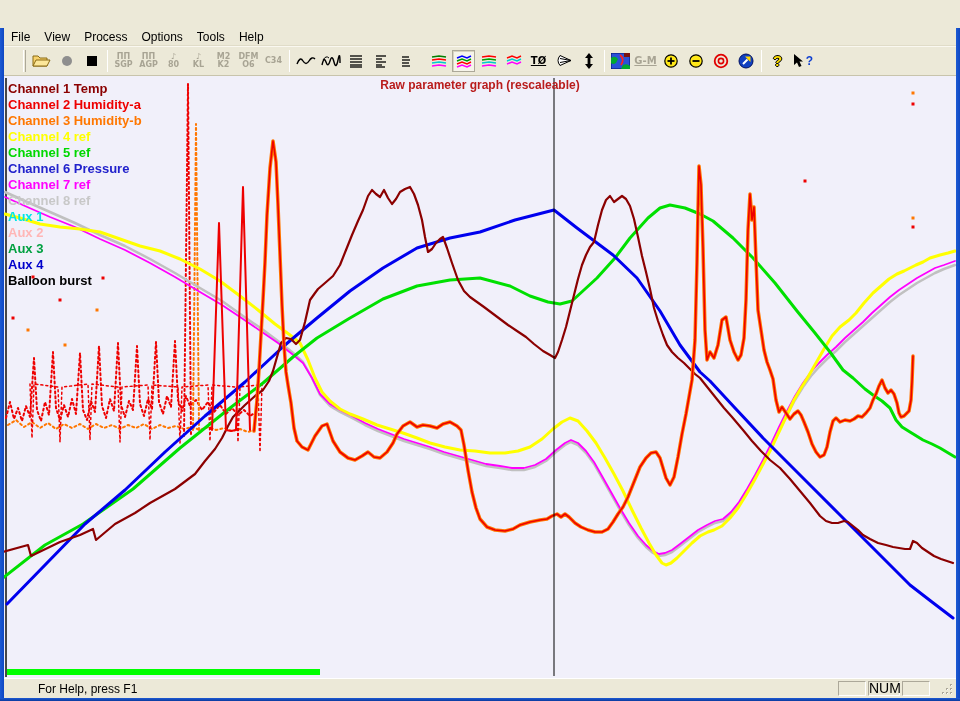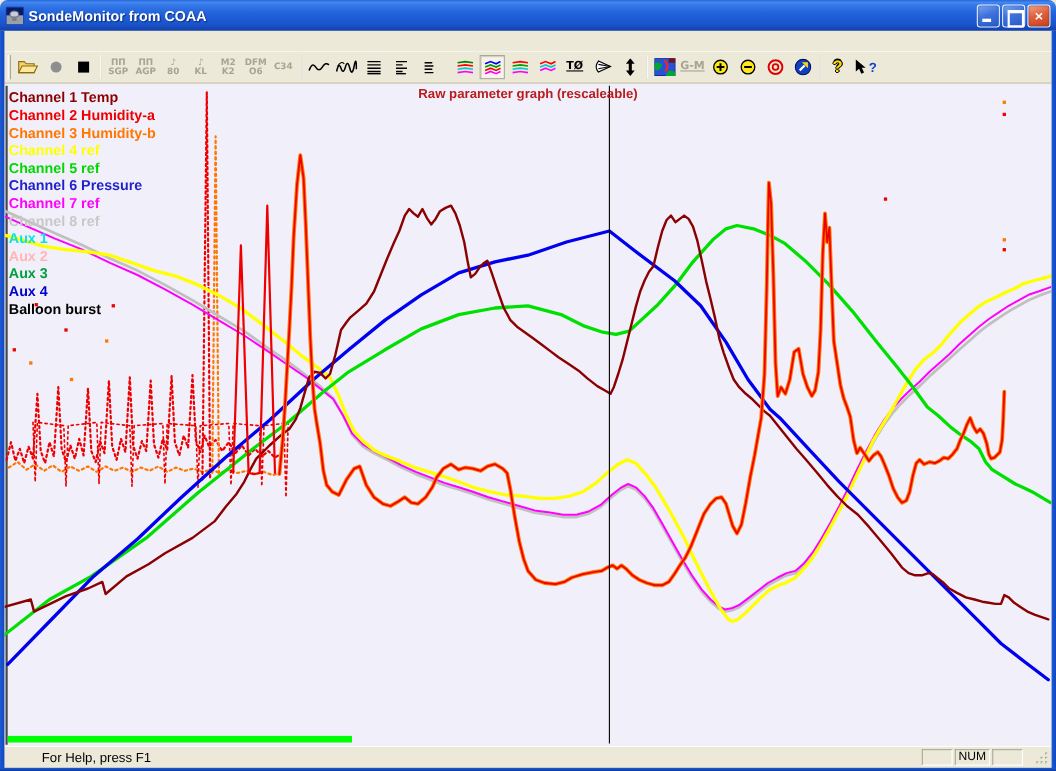--- a/index.html
+++ b/index.html
@@ -22,21 +22,21 @@
   .win-btn.close{background:linear-gradient(160deg,#F0A890 0%,#E0613E 45%,#C6401E 100%);box-shadow:inset 0 0 2px #802000;
     color:#fff;font-weight:bold;font-size:13px;text-align:center;line-height:19px;}
   .win-btn.min::after{content:"";position:absolute;left:4px;bottom:4px;width:8px;height:3px;background:#fff;}
   .win-btn.max::after{content:"";position:absolute;left:4px;top:4px;width:11px;height:11px;border:2px solid #fff;border-top-width:3px;}
   
   .menubar{position:absolute;left:4px;top:28px;width:952px;height:18px;background:#ECE9D8;display:flex;align-items:center;
     font-size:12px;z-index:20;border-bottom:1px solid #E0DCC8;}
   .menu-item{padding:1px 7px;color:#000;}
   
   .toolbar{position:absolute;left:4px;top:46px;width:952px;height:30px;background:#ECE9D8;display:flex;align-items:center;
-    z-index:20;border-bottom:1px solid #C8C4AC;box-shadow:inset 0 1px 0 #FAF8F0;padding-left:2px;}
+    z-index:20;border-bottom:1px solid #C8C4AC;box-shadow:inset 0 1px 0 #FAF8F0;padding-left:18px;}
   .tb-grip{width:3px;height:22px;margin:0 3px 0 1px;border-left:1px solid #fff;border-right:1px solid #ACA899;}
   .tb-btn{width:23px;height:22px;display:flex;align-items:center;justify-content:center;flex:0 0 auto;
     margin:0 1px;position:relative;color:#000;}
   .tb-btn.pressed{background:#F6F4EA;border:1px solid #ACA899;box-shadow:inset 1px 1px 0 #D8D4C0;}
   .tb-btn.disabled{color:#A8A494;}
   .tb-sep{width:1px;height:22px;background:#ACA899;border-right:1px solid #fff;margin:0 3px;flex:0 0 auto;}
   .tb-gap{width:8px;flex:0 0 auto;}
   .tb-stack{display:flex;flex-direction:column;align-items:center;line-height:8px;font-size:8px;font-weight:bold;
     font-family:"DejaVu Sans",sans-serif;}
   .tb-text{font-size:10px;font-weight:bold;font-family:"DejaVu Sans",sans-serif;text-decoration:underline;}
@@ -45,44 +45,37 @@
   .plot{position:absolute;left:4px;top:76px;width:952px;height:602px;background:#F1F0FA;overflow:hidden;z-index:10;}
   .plot svg.chart{position:absolute;left:0;top:0;}
   .graph-title{position:absolute;left:0;top:2px;width:100%;text-align:center;font-size:12px;font-weight:bold;color:#b91c1c;}
   .legend{position:absolute;left:4px;top:5px;font-size:13px;font-weight:bold;line-height:16px;white-space:pre;}
   .hint{position:absolute;right:3px;bottom:9px;font-size:13px;font-weight:bold;color:#000;}
   
   .statusbar{position:absolute;left:4px;bottom:3px;width:952px;height:20px;background:#ECE9D8;z-index:20;
     border-top:1px solid #fff;font-size:12px;}
   .sb-help{position:absolute;left:6px;top:3px;color:#000;margin-left:28px;}
   .sb-panels{position:absolute;right:26px;top:2px;display:flex;gap:2px;}
-  .sb-panel{height:15px;border:1px solid;border-color:#ACA899 #fff #fff #ACA899;font-size:11px;
+  .sb-panel{height:15px;border:1px solid;border-color:#ACA899 #fff #fff #ACA899;font-size:14px;
     text-align:center;line-height:13px;color:#000;}
   .sb-grip{position:absolute;right:2px;bottom:2px;width:13px;height:13px;}
 </style>
 </head>
 <body>
 
 <div class="window">
-  <div class="titlebar">
-    <svg class="title-icon" viewBox="0 0 17 17">
-      <rect x="0" y="0" width="17" height="17" rx="2" fill="#1A3FB0"></rect>
-      <rect x="1" y="1" width="15" height="7" fill="#0A1B66"></rect>
-      <rect x="1" y="8" width="15" height="8" fill="#9AA0A8"></rect>
-      <ellipse cx="8" cy="7" rx="4" ry="3" fill="#C8CCD4" stroke="#606878"></ellipse>
-      <rect x="6" y="9" width="4" height="4" fill="#787E88"></rect>
-    </svg>
-    <span class="title-text">SondeMonitor from COAA</span>
-    <span class="win-btns">
-      <span class="win-btn min"></span>
-      <span class="win-btn max"></span>
-      <span class="win-btn close">×</span>
-    </span>
-  </div>
-
+
+  <div class="menubar">
+      <span class="menu-item">File</span>
+      <span class="menu-item">View</span>
+      <span class="menu-item">Process</span>
+      <span class="menu-item">Options</span>
+      <span class="menu-item">Tools</span>
+      <span class="menu-item">Help</span>
+    </div>
 
   <div class="toolbar">
       <div class="tb-grip"></div>
       <div class="tb-btn">
         <svg width="19" height="15" viewBox="0 0 19 15">
           <path d="M1,13 L1,3 L6,3 L8,5 L15,5 L15,13 Z" fill="#F7D26C" stroke="#8A6A14"></path>
           <path d="M1,13 L4,7 L18,7 L15,13 Z" fill="#FCE79A" stroke="#8A6A14"></path>
         </svg>
       </div>
       <div class="tb-btn disabled">

